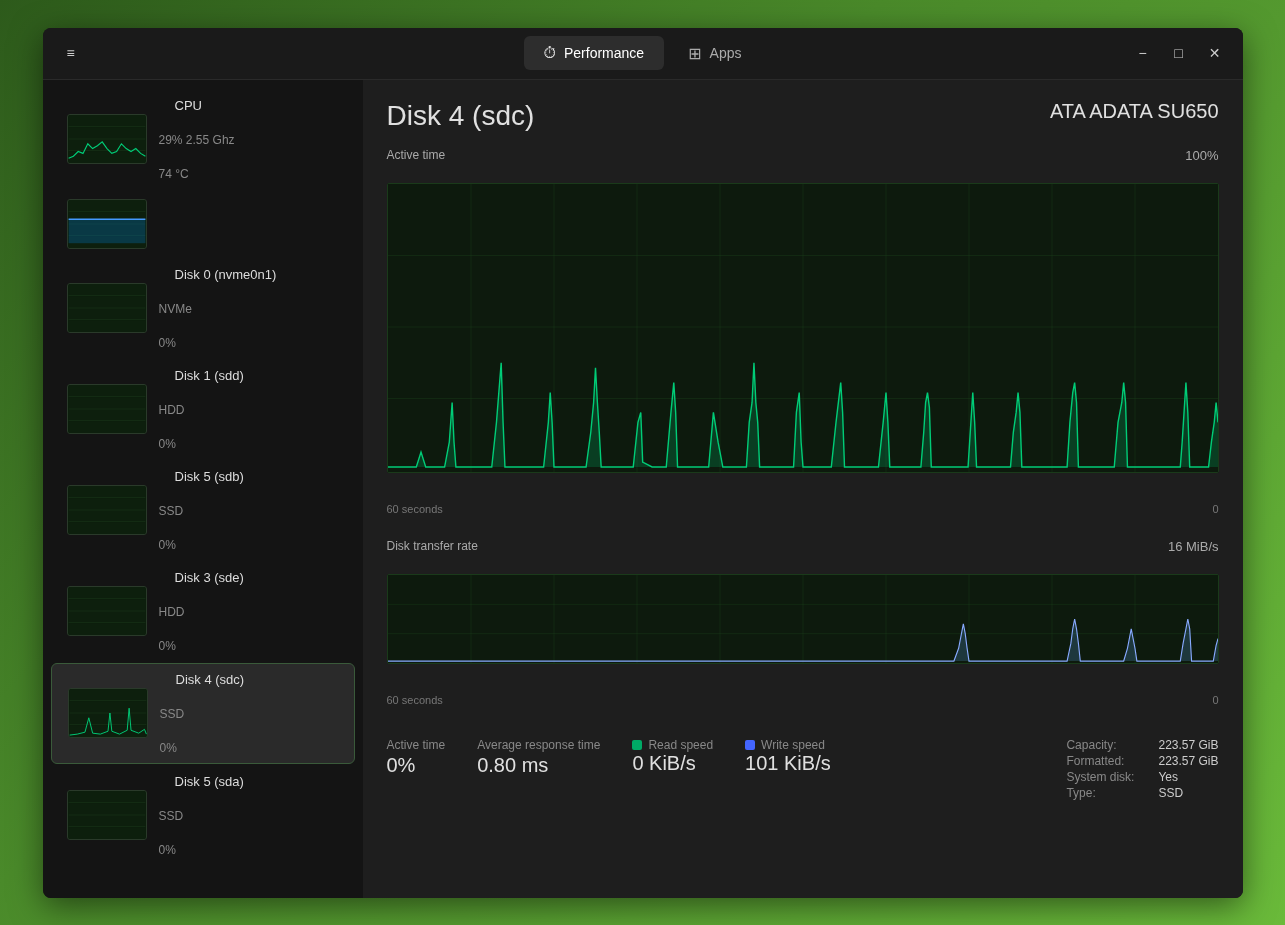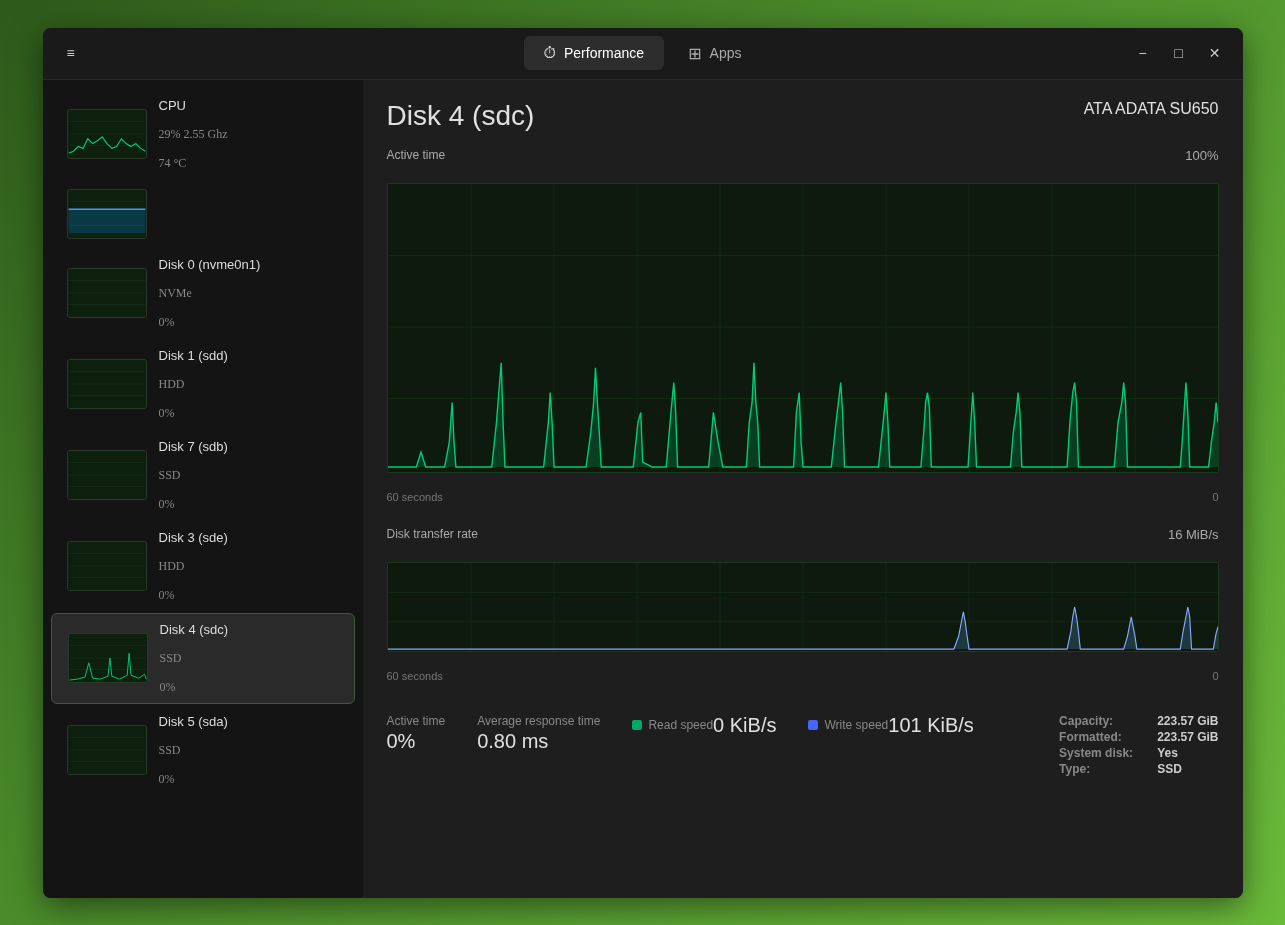--- a/index.html
+++ b/index.html
@@ -116,26 +116,26 @@
       height: 100%;
     }
     .sidebar-info {
       flex: 1;
       min-width: 0;
     }
     .sidebar-name {
       font-size: 13px;
       color: #ddd;
       font-weight: 500;
+      margin-left: 16px;
     }
     .sidebar-sub {
       font-size: 12px;
       color: #888;
-      margin-top: 14px;
-      font-family: Liberation Serif, serif;
+      margin-top: 20px;
     }
     .main {
       flex: 1;
       background: #1e1e1e;
       display: flex;
       flex-direction: column;
       padding: 20px 24px;
       overflow: hidden;
     }
     .main-header {
@@ -143,21 +143,21 @@
       justify-content: space-between;
       align-items: flex-start;
       margin-bottom: 16px;
     }
     .disk-title {
       font-size: 28px;
       color: #e0e0e0;
       font-weight: 300;
     }
     .disk-model {
-      font-size: 16px;
+      font-size: 20px;
       color: #e0e0e0;
       font-weight: 400;
     }
     .chart-section {
       flex: 1;
       display: flex;
       flex-direction: column;
       gap: 16px;
     }
     .chart-header {
@@ -184,21 +184,21 @@
     .chart-container.active-time {
       height: 290px;
       margin-bottom: 0;
     }
     .chart-container.transfer-rate {
       height: 90px;
     }
     .chart-footer {
       display: flex;
       justify-content: space-between;
-      margin-top: 2px;
+      margin-top: 14px;
       margin-bottom: 8px;
       align-items: center;
     }
     .chart-time-label {
       font-size: 11px;
       color: #777;
     }
     .stats-row {
       display: flex;
       gap: 32px;
@@ -218,21 +218,21 @@
       font-size: 20px;
       color: #e0e0e0;
       font-weight: 400;
     }
     .rw-row {
       display: flex;
       gap: 32px;
     }
     .rw-item {
       display: flex;
-      flex-direction: row;
+      flex-direction: column;
     }
     .rw-label {
       font-size: 12px;
       color: #888;
       display: flex;
       align-items: center;
       gap: 6px;
     }
     .rw-dot {
       width: 10px;
@@ -243,21 +243,20 @@
     .rw-dot.write { background: #4466ff; }
     .rw-value {
       font-size: 20px;
       color: #e0e0e0;
     }
     .disk-details {
       display: grid;
       grid-template-columns: auto auto;
       gap: 2px 24px;
       margin-left: auto;
-      font-weight: bold;
     }
     .detail-label {
       font-size: 12px;
       color: #888;
     }
     .detail-value {
       font-size: 12px;
       color: #ccc;
     }
   </style>
@@ -358,21 +357,21 @@
       <div class="sidebar-item">
         <div class="sidebar-mini-chart">
           <svg viewBox="0 0 80 50" xmlns="http://www.w3.org/2000/svg">
             <rect width="80" height="50" fill="#0d1f0d"></rect>
             <line x1="0" y1="12" x2="80" y2="12" stroke="#1e3a1e" stroke-width="0.5"></line>
             <line x1="0" y1="25" x2="80" y2="25" stroke="#1e3a1e" stroke-width="0.5"></line>
             <line x1="0" y1="37" x2="80" y2="37" stroke="#1e3a1e" stroke-width="0.5"></line>
           </svg>
         </div>
         <div class="sidebar-info">
-          <div class="sidebar-name">Disk 7 (sdb)</div>
+          <div class="sidebar-name">Disk 5 (sdb)</div>
           <div class="sidebar-sub">SSD</div>
           <div class="sidebar-sub">0%</div>
         </div>
       </div>
 
       <div class="sidebar-item">
         <div class="sidebar-mini-chart">
           <svg viewBox="0 0 80 50" xmlns="http://www.w3.org/2000/svg">
             <rect width="80" height="50" fill="#0d1f0d"></rect>
             <line x1="0" y1="12" x2="80" y2="12" stroke="#1e3a1e" stroke-width="0.5"></line>

